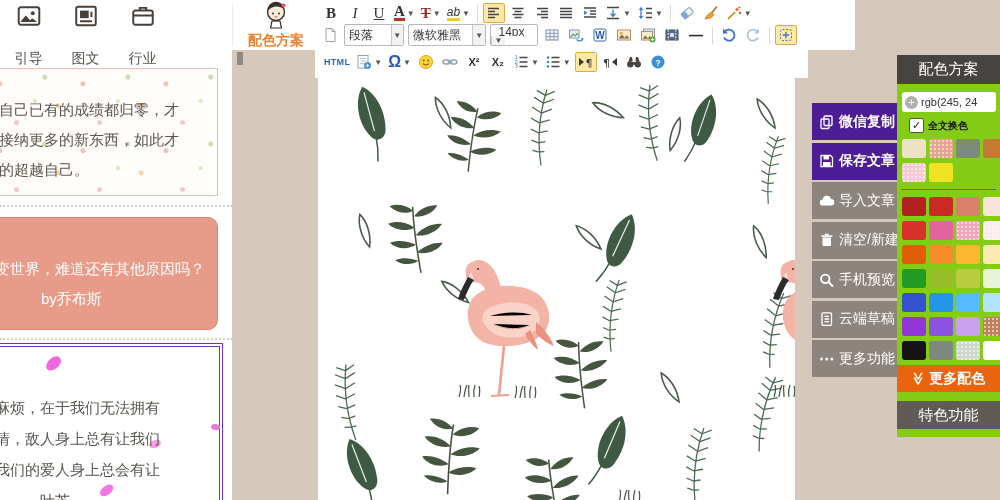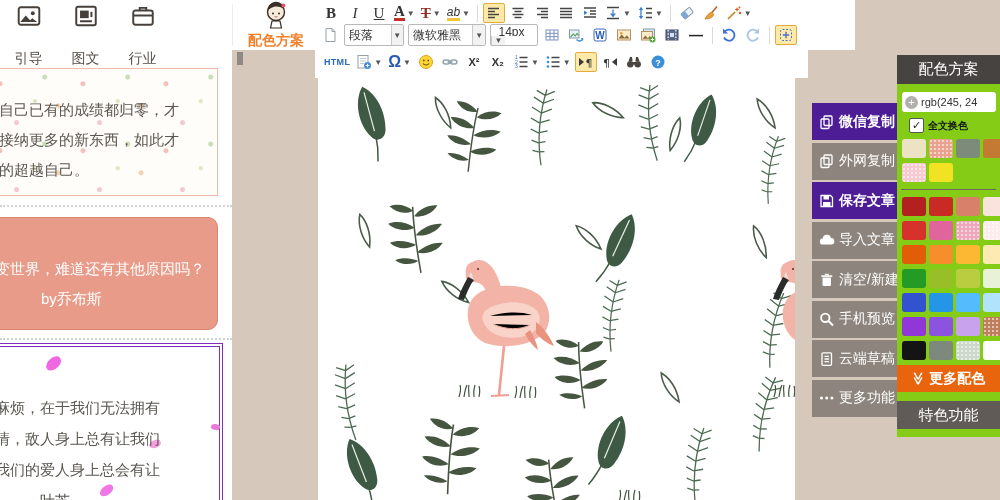--- a/index.html
+++ b/index.html
@@ -585,29 +585,20 @@
 <div class="side-buttons" id="side-buttons">
     <div class="sbtn active">
       <span class="sic"><svg width="17" height="16" viewBox="0 0 16 16">
           <g fill="none" stroke="#fff" stroke-width="1.3">
             <rect x="5.5" y="2" width="8" height="9.5" rx="1"></rect>
             <rect x="2.5" y="5" width="8" height="9.5" rx="1" fill="#00000000"></rect>
           </g>
         </svg></span>
                <span class="slabel">微信复制</span>
     </div>
-    <div class="sbtn">
-      <span class="sic"><svg width="17" height="16" viewBox="0 0 16 16">
-          <g fill="none" stroke="#fff" stroke-width="1.3">
-            <rect x="5.5" y="2" width="8" height="9.5" rx="1"></rect>
-            <rect x="2.5" y="5" width="8" height="9.5" rx="1" fill="#00000000"></rect>
-          </g>
-        </svg></span>
-               <span class="slabel">外网复制</span>
-    </div>
     <div class="sbtn active">
       <span class="sic"><svg width="17" height="16" viewBox="0 0 16 16">
           <path d="M2.5,2.5h9.5l2,2v9h-11.5z" fill="none" stroke="#fff" stroke-width="1.3"></path>
           <rect x="5" y="2.5" width="5.5" height="4" fill="#fff"></rect>
           <rect x="4.5" y="9" width="7.5" height="5" fill="#fff"></rect>
         </svg></span>
                <span class="slabel">保存文章</span>
     </div>
     <div class="sbtn">
       <span class="sic"><svg width="17" height="16" viewBox="0 0 16 16">

